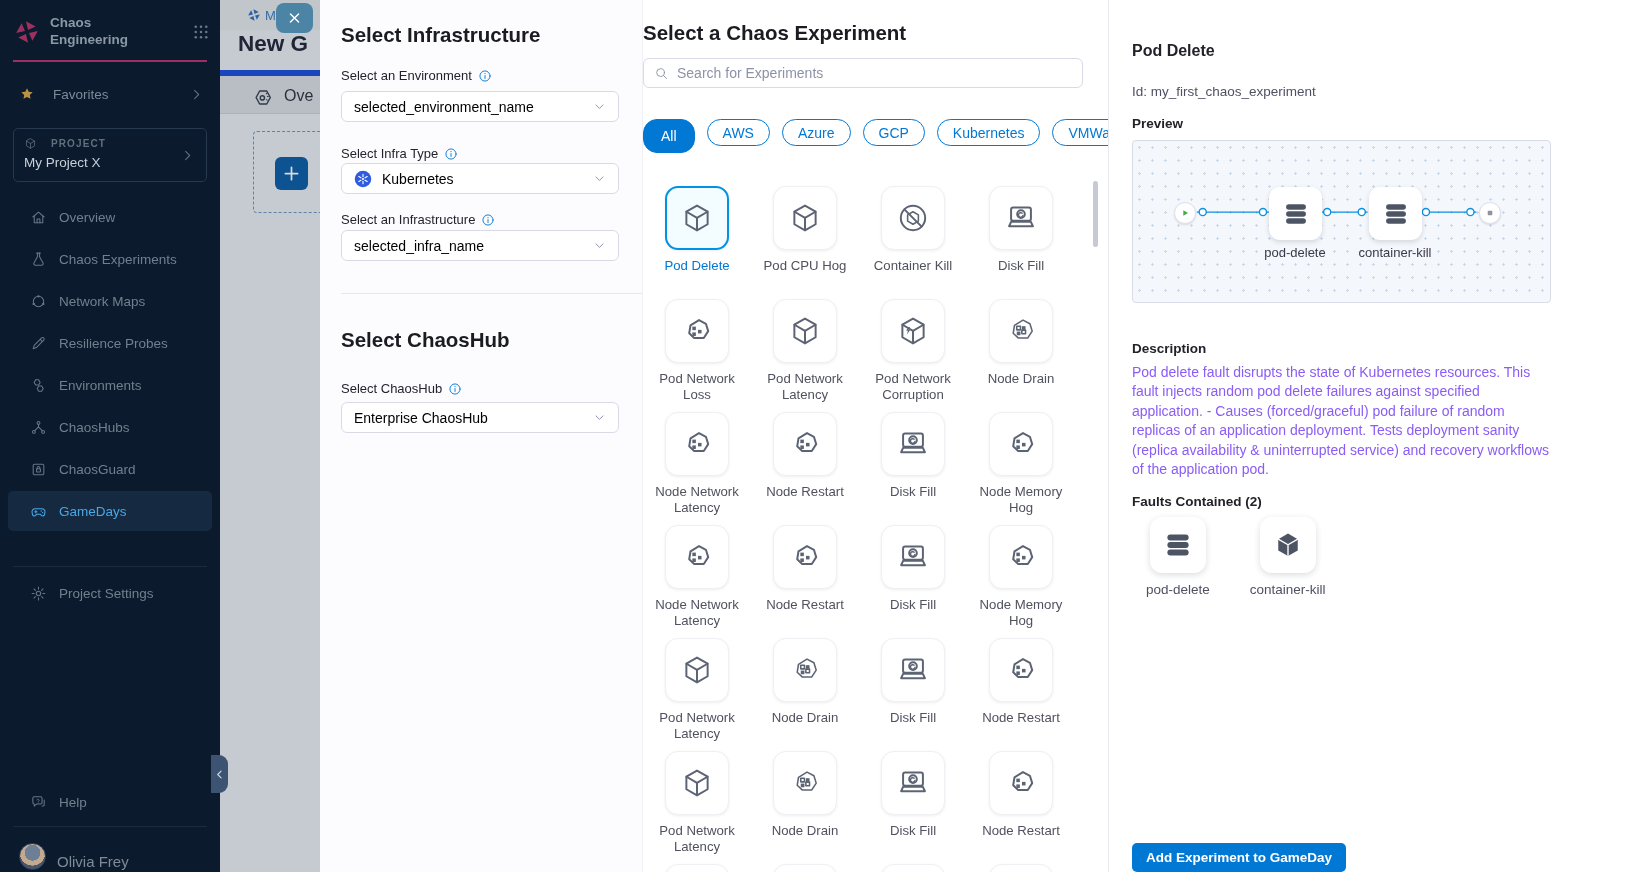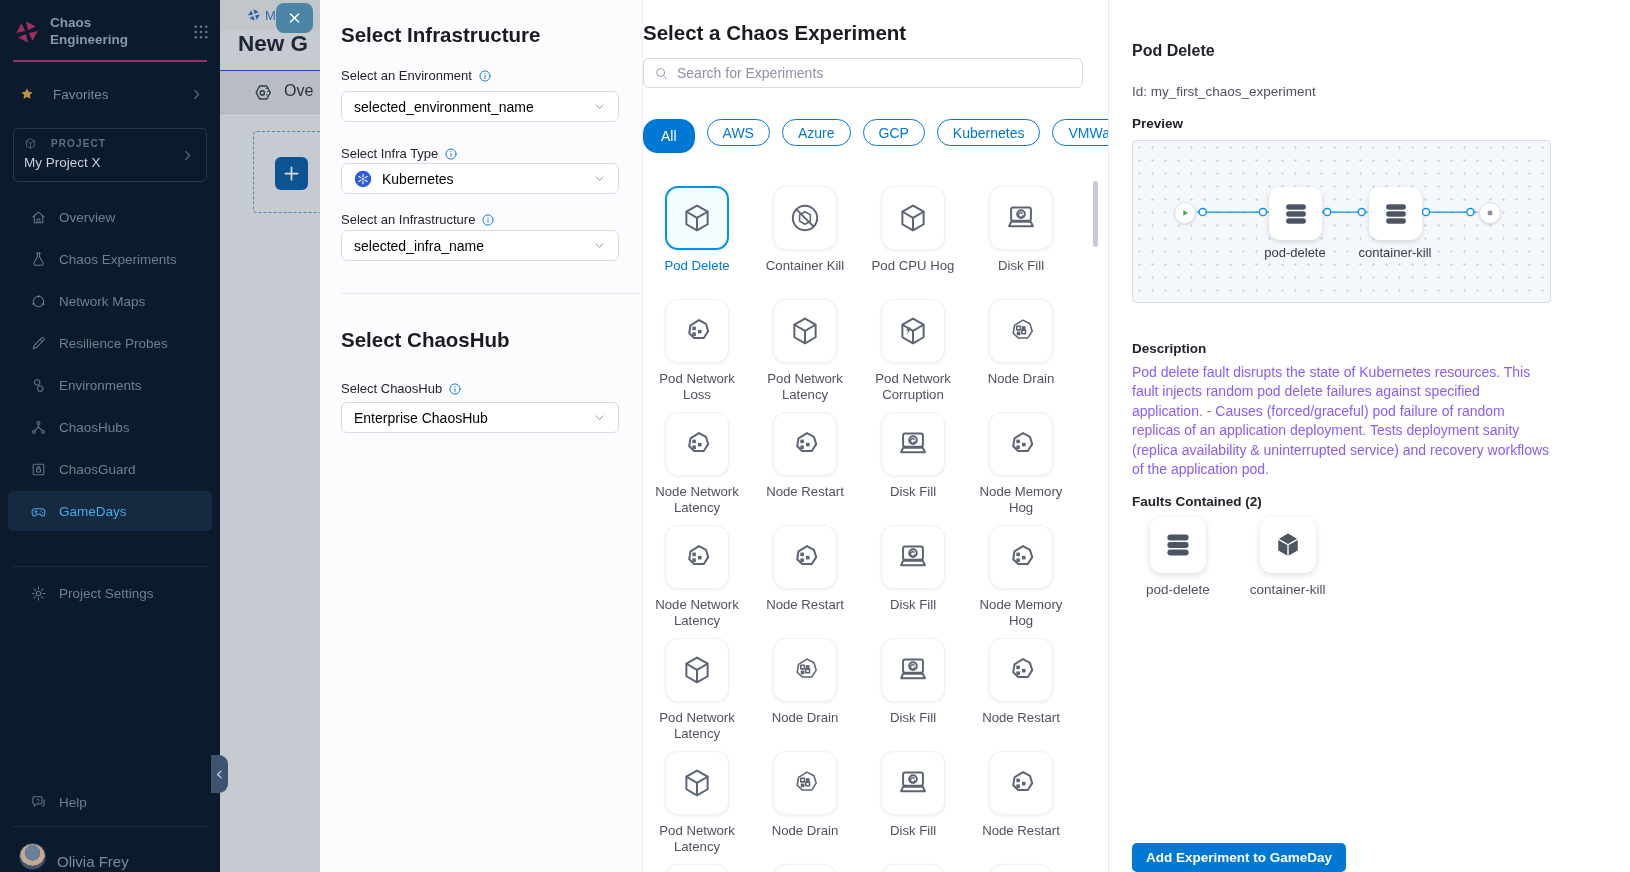--- a/index.html
+++ b/index.html
@@ -41,21 +41,21 @@
   .sb-user-name{margin-left:11px;font-size:15px;color:#7e8a98;}
   .sb-collapse{position:absolute;left:211px;top:755px;width:17px;height:38px;background:#3c5471;border-radius:0 9px 9px 0;z-index:6;display:flex;align-items:center;justify-content:center;cursor:pointer;}
   .sb-collapse span{width:11px;height:11px;color:#cfd9e4;display:block;}
 
   
   .bgstrip{position:absolute;left:220px;top:0;width:100px;height:872px;background:#e9ecf1;overflow:hidden;}
   .bc-row{position:absolute;left:0;right:0;top:0;height:30px;background:#e3e6ea;}
   .bc-ic{position:absolute;left:27px;top:8px;width:14px;height:14px;}
   .bc-txt{position:absolute;left:45px;top:8px;font-size:13px;color:#3a7cc0;white-space:nowrap;}
   .pg-title{position:absolute;left:18px;top:31px;font-size:22.5px;font-weight:700;color:#232838;white-space:nowrap;}
-  .tabbar{position:absolute;left:0;right:0;top:70px;height:44px;background:#d9dce2;border-top:1px solid #1d4ed8;border-bottom:1px solid #ccd0d6;}
+  .tabbar{position:absolute;left:0;right:0;top:70px;height:44px;background:#d9dce2;border-top:6px solid #1d4ed8;border-bottom:1px solid #ccd0d6;}
   .tab-ic{position:absolute;left:32px;top:10px;width:23px;height:23px;}
   .tab-txt{position:absolute;left:64px;top:11px;font-size:16px;color:#2f3642;white-space:nowrap;}
   .dash-box{position:absolute;left:33px;top:131px;width:90px;height:82px;border:1.5px dashed #6d96c0;border-radius:4px;}
   .plus-btn{position:absolute;left:55px;top:157px;width:33px;height:33px;background:#0d5da5;border-radius:6px;padding:6px;cursor:pointer;border:none;}
   .bg-dim{position:absolute;inset:0;background:rgba(18,28,45,.16);pointer-events:none;}
 
   .modal-close{position:absolute;left:276px;top:3px;width:37px;height:30px;background:#4b84a4;border:none;border-radius:8px;padding:8px 11px;cursor:pointer;z-index:9;}
 
   
   .panel-left{position:absolute;left:320px;top:0;width:323px;height:872px;background:#fcfcfe;border-right:1px solid #f0f0f6;z-index:7;}
@@ -454,39 +454,39 @@
                 <path d="M12 11.9v8.6"></path>
               </svg>
             </span>
           </div>
           <div class="exp-label">Pod Delete</div>
         </div>
         <div class="exp-cell">
           <div class="exp-card">
             <span class="exp-ic">
               <svg viewBox="0 0 24 24" fill="none" stroke="currentColor" stroke-width="1.4" stroke-linecap="round" stroke-linejoin="round">
+                <path d="M12 3.2l7.5 4.3v8.9L12 20.8l-7.5-4.4V7.5z"></path>
+                <path d="M4.6 7.6l7.4 4.3 7.4-4.3"></path>
+                <path d="M12 11.9v8.6"></path>
+              </svg>
+            </span>
+          </div>
+          <div class="exp-label">Pod CPU Hog</div>
+        </div>
+        <div class="exp-cell">
+          <div class="exp-card">
+            <span class="exp-ic">
+              <svg viewBox="0 0 24 24" fill="none" stroke="currentColor" stroke-width="1.4" stroke-linecap="round" stroke-linejoin="round">
                 <circle cx="12" cy="12" r="8.6"></circle>
                 <path d="M5.9 5.9l12.2 12.2"></path>
                 <path d="M12 7.6l3.8 2.2v4.4L12 16.4l-3.8-2.2V9.8z" stroke-width="1.1"></path>
               </svg>
             </span>
           </div>
           <div class="exp-label">Container Kill</div>
-        </div>
-        <div class="exp-cell">
-          <div class="exp-card">
-            <span class="exp-ic">
-              <svg viewBox="0 0 24 24" fill="none" stroke="currentColor" stroke-width="1.4" stroke-linecap="round" stroke-linejoin="round">
-                <path d="M12 3.2l7.5 4.3v8.9L12 20.8l-7.5-4.4V7.5z"></path>
-                <path d="M4.6 7.6l7.4 4.3 7.4-4.3"></path>
-                <path d="M12 11.9v8.6"></path>
-              </svg>
-            </span>
-          </div>
-          <div class="exp-label">Pod CPU Hog</div>
         </div>
         <div class="exp-cell">
           <div class="exp-card">
             <span class="exp-ic">
               <svg viewBox="0 0 24 24" fill="none" stroke="currentColor" stroke-width="1.4" stroke-linecap="round" stroke-linejoin="round">
                 <rect x="5" y="4.6" width="14" height="9.4" rx="1.4"></rect>
                 <circle cx="12" cy="9.3" r="2.7"></circle>
                 <path d="M12.8 8.6a1.6 1.6 0 1 0 .6 1.6" stroke-width="1"></path>
                 <path d="M3.6 17.8h16.8l-1.5-3.2H5.1z"></path>
               </svg>

